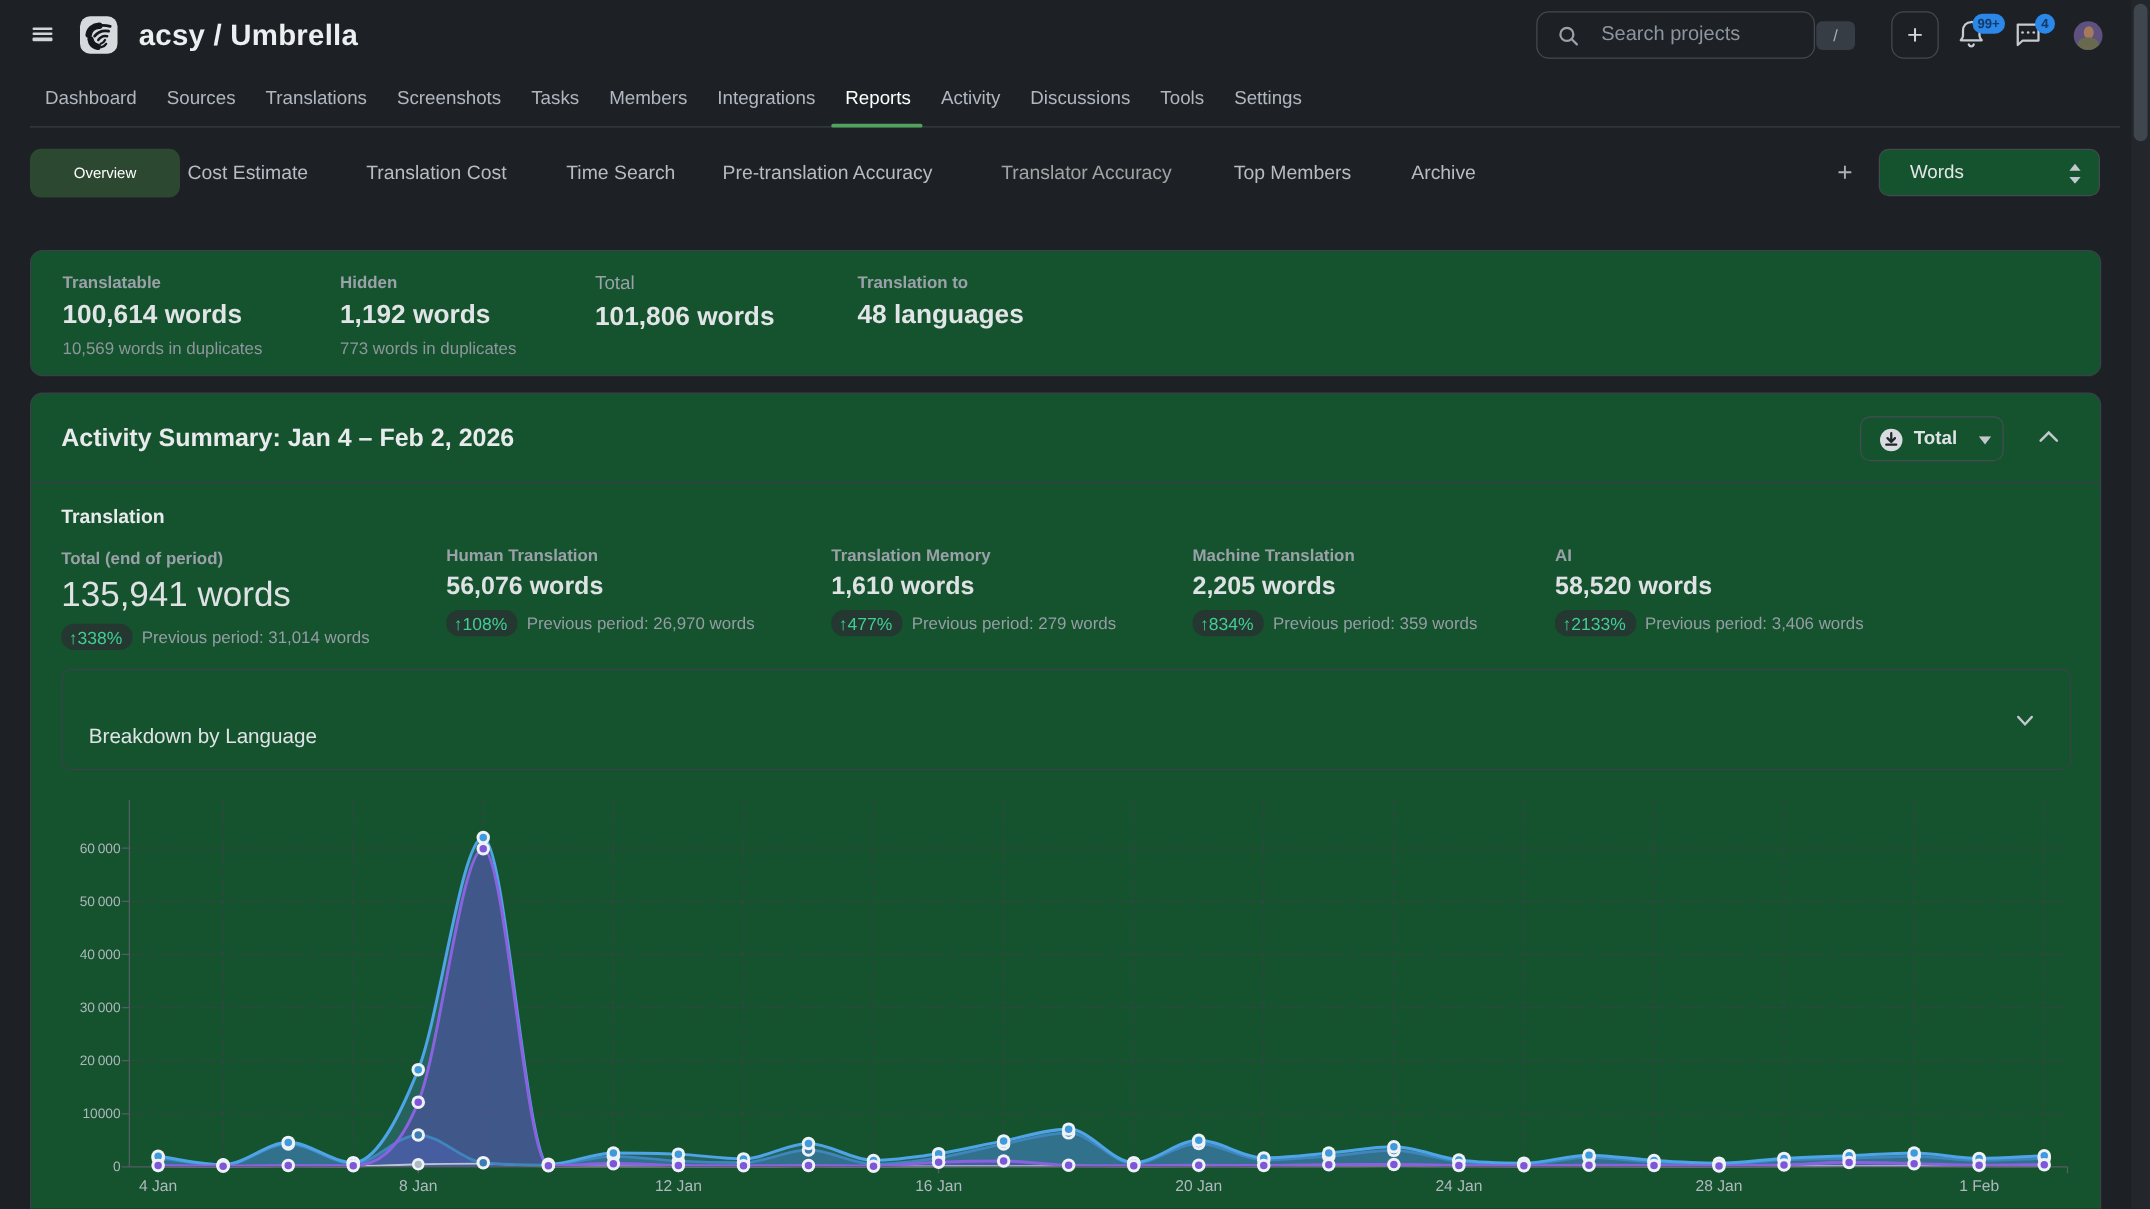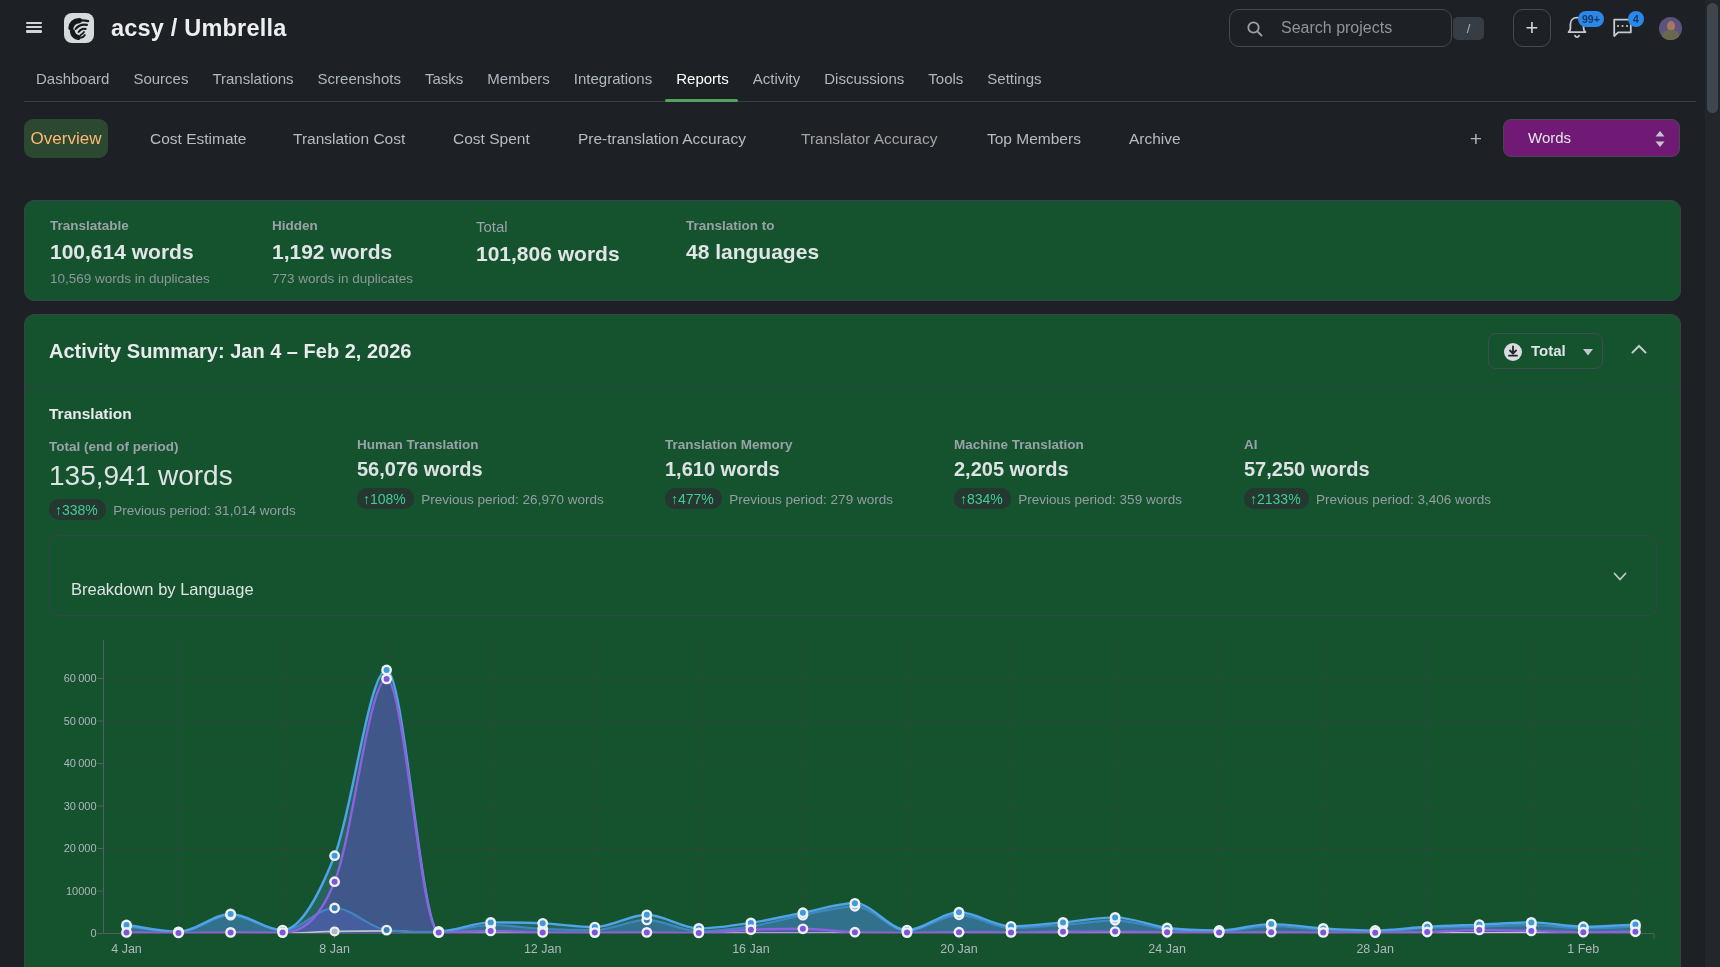--- a/index.html
+++ b/index.html
@@ -62,30 +62,30 @@
     <div class="abs" style="left:7.5px;top:3.5px;width:8px;height:10px;border-radius:50%;background:#a5795c"></div>
     <div class="abs" style="left:3px;top:13px;width:17px;height:11px;border-radius:45% 45% 0 0;background:#68694f"></div>
   </div>
 
   <div class="abs" style="left:24px;top:101px;width:1672px;height:1px;background:#373e45"></div>
   <div class="abs" style="left:36px;top:70px;font-size:15px;color:#b0b7bf">
     <span style="margin-right:24px">Dashboard</span><span style="margin-right:24px">Sources</span><span style="margin-right:24px">Translations</span><span style="margin-right:24px">Screenshots</span><span style="margin-right:24px">Tasks</span><span style="margin-right:24px">Members</span><span style="margin-right:24px">Integrations</span><span id="rep" style="margin-right:24px;color:#ffffff">Reports</span><span style="margin-right:24px">Activity</span><span style="margin-right:24px">Discussions</span><span style="margin-right:24px">Tools</span><span>Settings</span>
   </div>
   <div class="abs" style="left:665px;top:99px;width:73px;height:3px;background:#50a25c;border-radius:2px"></div>
 
-  <div class="abs" style="left:24px;top:119px;width:84px;height:39px;background:#2c4831;border-radius:9px;color:#fdba74;font-size:17px;text-align:center;line-height:39px">Overview</div>
+  <div class="abs" style="left:24px;top:119px;width:120px;height:39px;background:#2c4831;border-radius:9px;color:#ffffff;font-size:12px;text-align:center;line-height:39px">Overview</div>
   <div class="abs" style="top:130px;left:150px;font-size:15.5px;color:#b6bcc3">Cost Estimate</div>
   <div class="abs" style="top:130px;left:293px;font-size:15.5px;color:#b6bcc3">Translation Cost</div>
-  <div class="abs" style="top:130px;left:453px;font-size:15.5px;color:#b6bcc3">Cost Spent</div>
+  <div class="abs" style="top:130px;left:453px;font-size:15.5px;color:#b6bcc3">Time Search</div>
   <div class="abs" style="top:130px;left:578px;font-size:15.5px;color:#b6bcc3">Pre-translation Accuracy</div>
   <div class="abs" style="top:130px;left:801px;font-size:15.5px;color:#a3a3a3">Translator Accuracy</div>
   <div class="abs" style="top:130px;left:987px;font-size:15.5px;color:#b6bcc3">Top Members</div>
   <div class="abs" style="top:130px;left:1129px;font-size:15.5px;color:#b6bcc3">Archive</div>
   <div class="abs" style="left:1464px;top:127px;width:24px;height:24px;color:#a9b0b7;font-size:21px;font-weight:300;text-align:center;line-height:24px">+</div>
-  <div class="abs" style="left:1503px;top:119px;width:177px;height:38px;background:#701a75;border:1px solid #424950;border-radius:8px">
+  <div class="abs" style="left:1503px;top:119px;width:177px;height:38px;background:#14532d;border:1px solid #424950;border-radius:8px">
     <div class="abs" style="left:24px;top:9px;font-size:15px;color:#e4e7ea">Words</div>
     <svg class="abs" style="left:150px;top:11px" width="12" height="16" viewBox="0 0 12 16" fill="#c2c8ce">
         <path d="M6,0 L10.5,5.5 L1.5,5.5 Z"></path>
         <path d="M6,16 L10.5,10.5 L1.5,10.5 Z"></path>
       </svg>
   </div>
 
   <div class="abs card" style="left:24px;top:200px;width:1657px;height:101px">
     <div class="abs" style="left:25px;top:17px">
       <div style="font-size:13.5px;font-weight:bold;color:#9aa1a9">Translatable</div>
@@ -141,21 +141,21 @@
       <div style="font-size:20px;font-weight:bold;color:#dfe2e5;margin-top:6px">1,610 words</div>
       <div style="margin-top:7px;font-size:13.5px;color:#969da5"><span style="display:inline-block;background:#243831;border-radius:10px;padding:2.5px 8px 2.5px 6px;color:#3ecf92;font-size:14px">↑477%</span>&nbsp; Previous period: 279 words</div>
     </div>
     <div class="abs" style="left:929px;top:122px">
       <div style="font-size:13.5px;font-weight:bold;color:#9aa1a9">Machine Translation</div>
       <div style="font-size:20px;font-weight:bold;color:#dfe2e5;margin-top:6px">2,205 words</div>
       <div style="margin-top:7px;font-size:13.5px;color:#969da5"><span style="display:inline-block;background:#243831;border-radius:10px;padding:2.5px 8px 2.5px 6px;color:#3ecf92;font-size:14px">↑834%</span>&nbsp; Previous period: 359 words</div>
     </div>
     <div class="abs" style="left:1219px;top:122px">
       <div style="font-size:13.5px;font-weight:bold;color:#9aa1a9">AI</div>
-      <div style="font-size:20px;font-weight:bold;color:#dfe2e5;margin-top:6px">57,250 words</div>
+      <div style="font-size:20px;font-weight:bold;color:#dfe2e5;margin-top:6px">58,520 words</div>
       <div style="margin-top:7px;font-size:13.5px;color:#969da5"><span style="display:inline-block;background:#243831;border-radius:10px;padding:2.5px 8px 2.5px 6px;color:#3ecf92;font-size:14px">↑2133%</span>&nbsp; Previous period: 3,406 words</div>
     </div>
 
     <div class="abs" style="left:24px;top:220px;width:1608px;height:81px;border:1px solid #3a4149;border-radius:8px">
       <div class="abs" style="left:21px;top:44px;font-size:16.5px;font-weight:normal;color:#dfe3e6">Breakdown by Language</div>
       <svg class="abs" style="left:1563px;top:36px" width="14" height="9" viewBox="0 0 14 9" fill="none" stroke="#c2c8ce" stroke-width="1.8" stroke-linecap="round">
           <path d="M1.5,1.5 L7,7.5 L12.5,1.5"></path>
         </svg>
     </div>
   </div>

